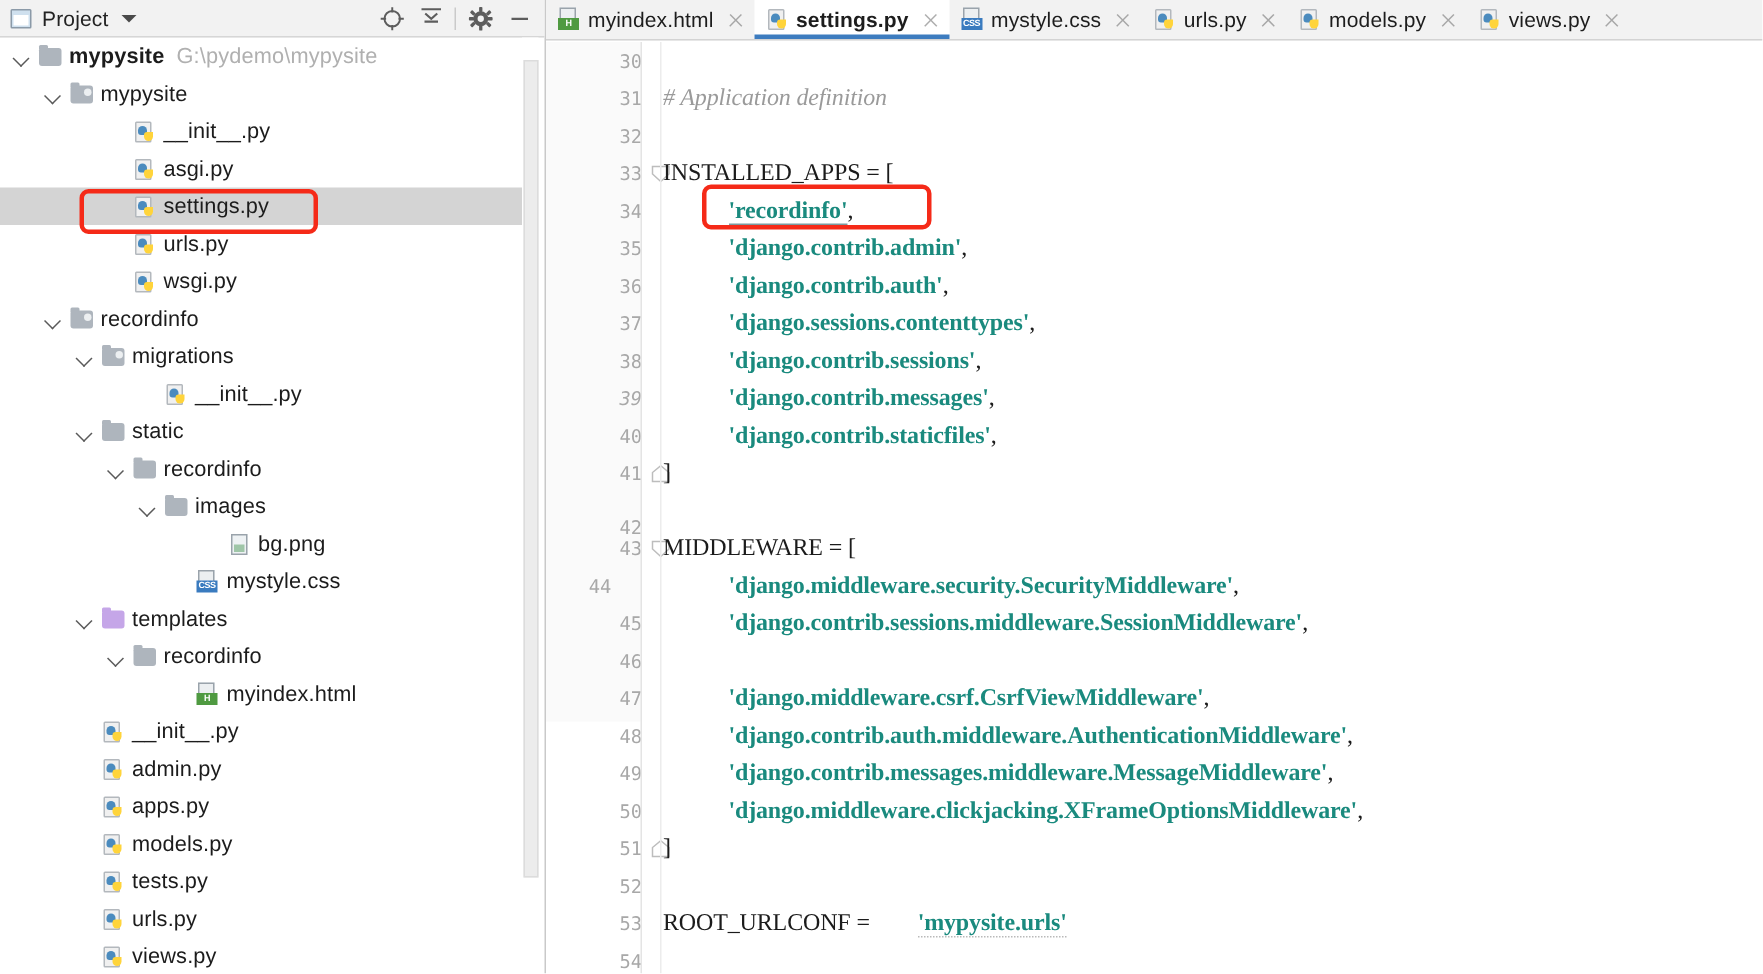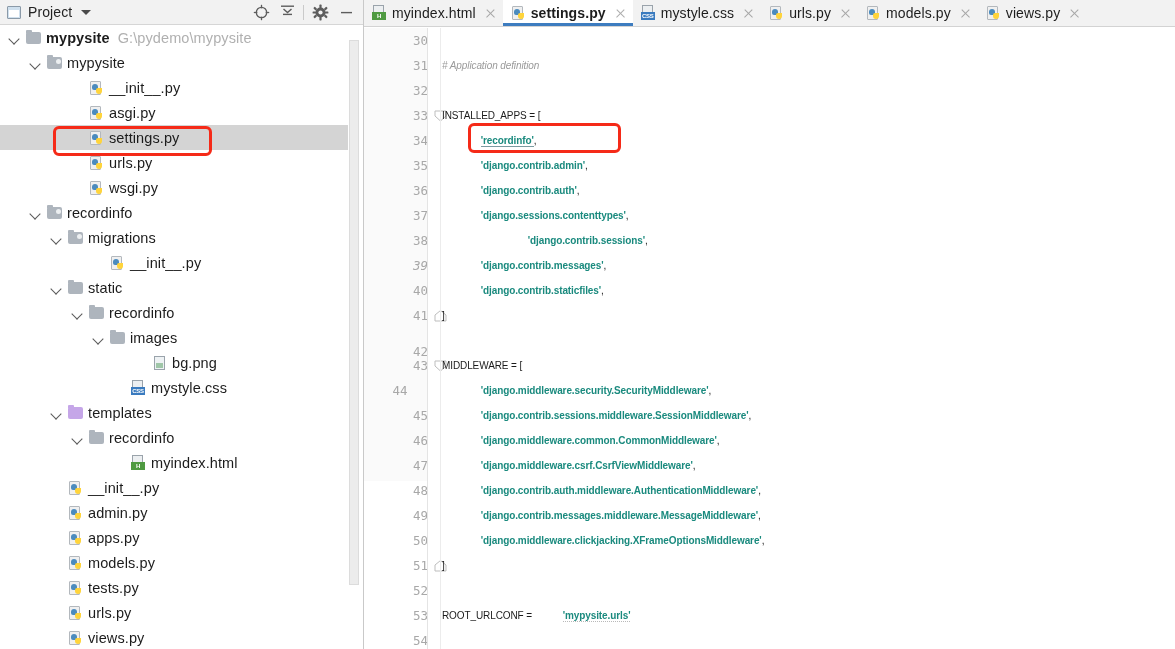--- a/index.html
+++ b/index.html
@@ -197,21 +197,21 @@
   .fold{
     position:absolute;left:70px;width:14px;height:25px;
   }
   .fold svg{position:absolute;left:0;top:6px;}
 
   #code{
     position:absolute;left:78px;top:28px;width:733px;height:621px;overflow:hidden;
   }
   .cline{
     position:absolute;left:0;height:25px;line-height:25px;white-space:pre;
-    font-family:Liberation Sans, sans-serif;font-size:10px;color:#1b1b1b;
+    font-family:Liberation Serif, serif;font-size:16px;color:#1b1b1b;
     letter-spacing:-0.1px;
   }
   .cm{color:#9a9a9a;font-style:italic;}
   .str{color:#1a8a7e;font-weight:bold;margin-left:28px;}
   .u-wave{
     border-bottom:1px dotted #b9b9b9;
   }
   .u-solid{
     border-bottom:1px solid #7a9aa0;
   }
@@ -587,29 +587,28 @@
     <div id="fold-line"></div>
     <div id="code">
         <div class="cline" style="top: 0px;"></div>
         <div class="cline" style="top: 25px;"><span class="cm"># Application definition</span></div>
         <div class="cline" style="top: 50px;"></div>
         <div class="cline" style="top: 75px;"><span>INSTALLED_APPS = [</span></div>
         <div class="cline" style="top: 100px;"><span>    </span><span class="str u-solid">'recordinfo'</span><span>,</span></div>
         <div class="cline" style="top: 125px;"><span>    </span><span class="str">'django.contrib.admin'</span><span>,</span></div>
         <div class="cline" style="top: 150px;"><span>    </span><span class="str">'django.contrib.auth'</span><span>,</span></div>
         <div class="cline" style="top: 175px;"><span>    </span><span class="str">'django.sessions.contenttypes'</span><span>,</span></div>
-        <div class="cline" style="top: 200px; padding-left: 47px;"><span>    </span><span class="str">'django.contrib.sessions'</span><span>,</span></div>
+        <div class="cline" style="top: 200px;"><span>    </span><span class="str">'django.contrib.sessions'</span><span>,</span></div>
         <div class="cline" style="top: 225px;"><span>    </span><span class="str">'django.contrib.messages'</span><span>,</span></div>
         <div class="cline" style="top: 250px;"><span>    </span><span class="str">'django.contrib.staticfiles'</span><span>,</span></div>
         <div class="cline" style="top: 275px;"><span>]</span></div>
         <div class="cline" style="top: 300px;"></div>
         <div class="cline" style="top: 325px;"><span>MIDDLEWARE = [</span></div>
         <div class="cline" style="top: 350px;"><span>    </span><span class="str">'django.middleware.security.SecurityMiddleware'</span><span>,</span></div>
         <div class="cline" style="top: 375px;"><span>    </span><span class="str">'django.contrib.sessions.middleware.SessionMiddleware'</span><span>,</span></div>
-        <div class="cline" style="top: 400px;"><span>    </span><span class="str">'django.middleware.common.CommonMiddleware'</span><span>,</span></div>
         <div class="cline" style="top: 425px;"><span>    </span><span class="str">'django.middleware.csrf.CsrfViewMiddleware'</span><span>,</span></div>
         <div class="cline" style="top: 450px;"><span>    </span><span class="str">'django.contrib.auth.middleware.AuthenticationMiddleware'</span><span>,</span></div>
         <div class="cline" style="top: 475px;"><span>    </span><span class="str">'django.contrib.messages.middleware.MessageMiddleware'</span><span>,</span></div>
         <div class="cline" style="top: 500px;"><span>    </span><span class="str">'django.middleware.clickjacking.XFrameOptionsMiddleware'</span><span>,</span></div>
         <div class="cline" style="top: 525px;"><span>]</span></div>
         <div class="cline" style="top: 550px;"></div>
         <div class="cline" style="top: 575px;"><span>ROOT_URLCONF = </span><span class="str u-wave">'mypysite.urls'</span></div>
         <div class="cline" style="top: 600px;"></div>
       </div>
   </div>

